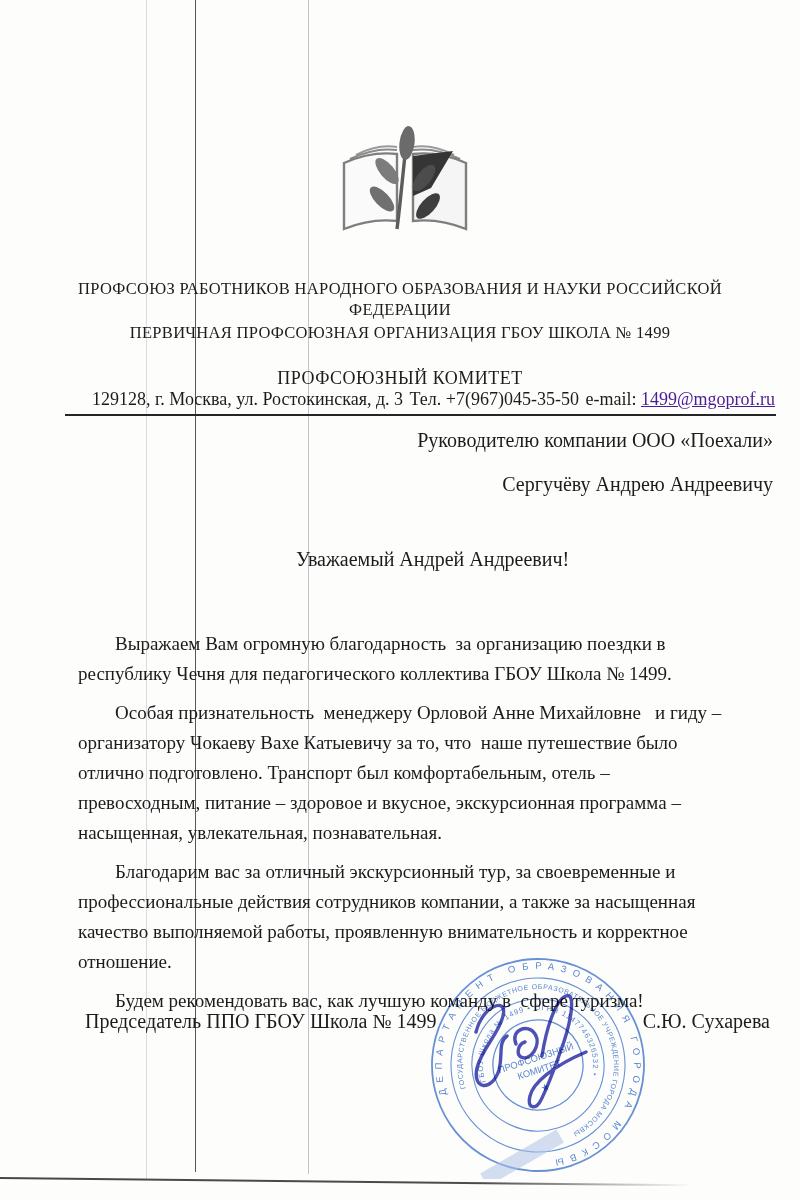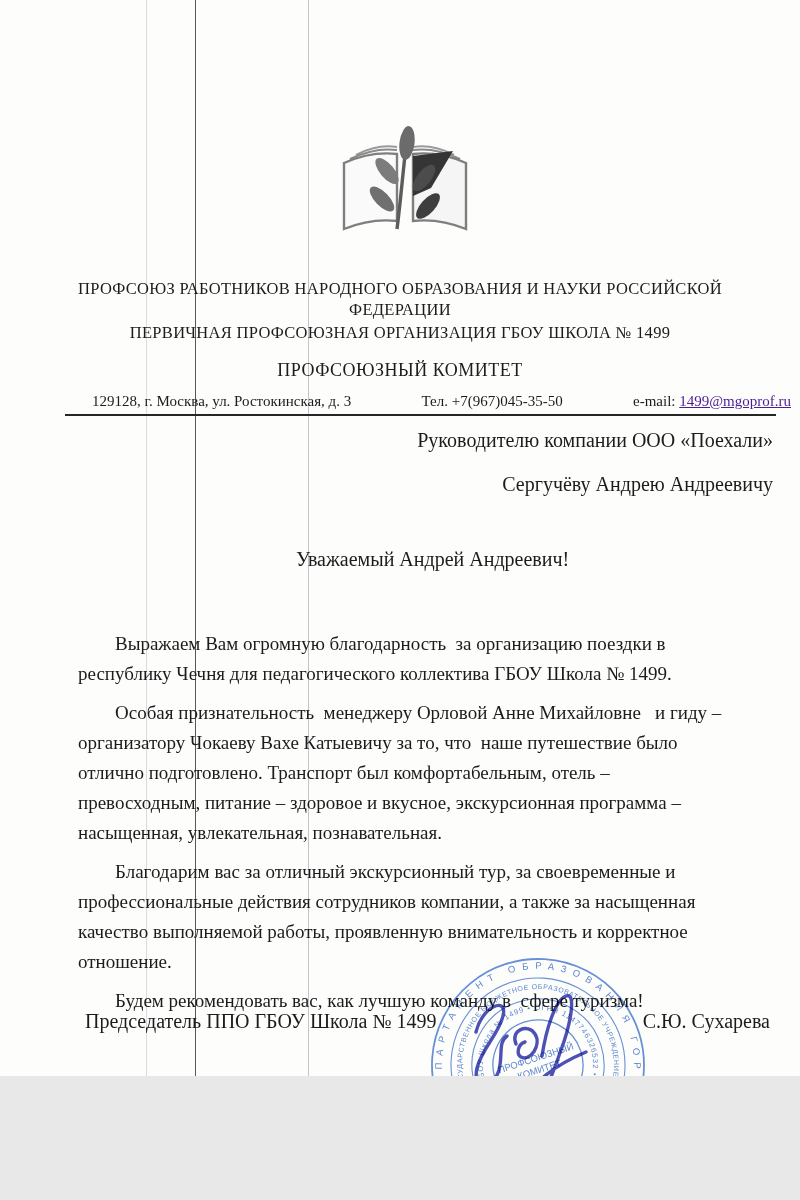--- a/index.html
+++ b/index.html
@@ -1,38 +1,38 @@
 <!DOCTYPE html>
 <html><head>
 <meta charset="utf-8">
 <style>
   html,body{margin:0;padding:0;background:#e8e8e8;}
   .page{
-    position:relative;width:800px;height:1076px;margin:0 auto;
+    position:relative;width:800px;height:1200px;margin:0 auto;
     background:#fdfdfc;overflow:hidden;
     font-family:"Liberation Serif","DejaVu Serif",serif;color:#1c1c1c;
   }
   
   .vline{position:absolute;top:0;width:1px;mix-blend-mode:multiply;}
   .vline.v1{left:146px;height:1180px;background:#dcdee8;}
   .vline.v2{left:195px;height:1172px;background:#585858;}
   .vline.v3{left:308px;height:1174px;background:#c3c6d2;}
   .bottom-edge{
     position:absolute;top:1177px;left:-8px;width:700px;height:2px;
     background:linear-gradient(to right,#474747 0%,#4c4c4c 70%,rgba(130,130,130,0) 100%);
     transform:rotate(0.6deg);transform-origin:left center;
   }
   
   .logo{position:absolute;left:337px;top:126px;width:136px;height:112px;}
   .header-block{position:absolute;top:279px;left:0;width:800px;text-align:center;}
   .org-name{font-size:16.5px;line-height:1.27;white-space:pre-line;letter-spacing:.3px;}
   .org-unit{font-size:16.5px;margin-top:2px;letter-spacing:.3px;}
-  .committee{font-size:18px;margin-top:17px;letter-spacing:.5px;}
-  .contact-row{display:flex;justify-content:space-between;margin-top:12px;
-    padding:0 9px 0 92px;font-size:15px;text-align:left;}
+  .committee{font-size:18px;margin-top:25px;letter-spacing:.5px;}
+  .contact-row{display:flex;justify-content:space-between;margin-top:0;
+    padding:0 25px 0 92px;font-size:18px;text-align:left;}
   .email a, .email span.link{color:#4c1d95;text-decoration:underline;}
   .header-rule{margin:4px 24px 0 65px;border-top:2px solid #262626;height:0;}
   
   .recipient{position:absolute;top:429px;right:27px;text-align:right;font-size:20px;}
   .recipient .recipient-name{margin-top:21px;}
   .salutation{position:absolute;top:548px;left:296px;font-size:20px;}
   .letter-body{position:absolute;top:629px;left:78px;width:680px;
     font-size:19px;line-height:1.58;}
   .letter-body p{white-space:pre-wrap;text-indent:37px;margin:0 0 9px 0;}
   .sign-row{position:absolute;top:1010px;left:85px;right:30px;

